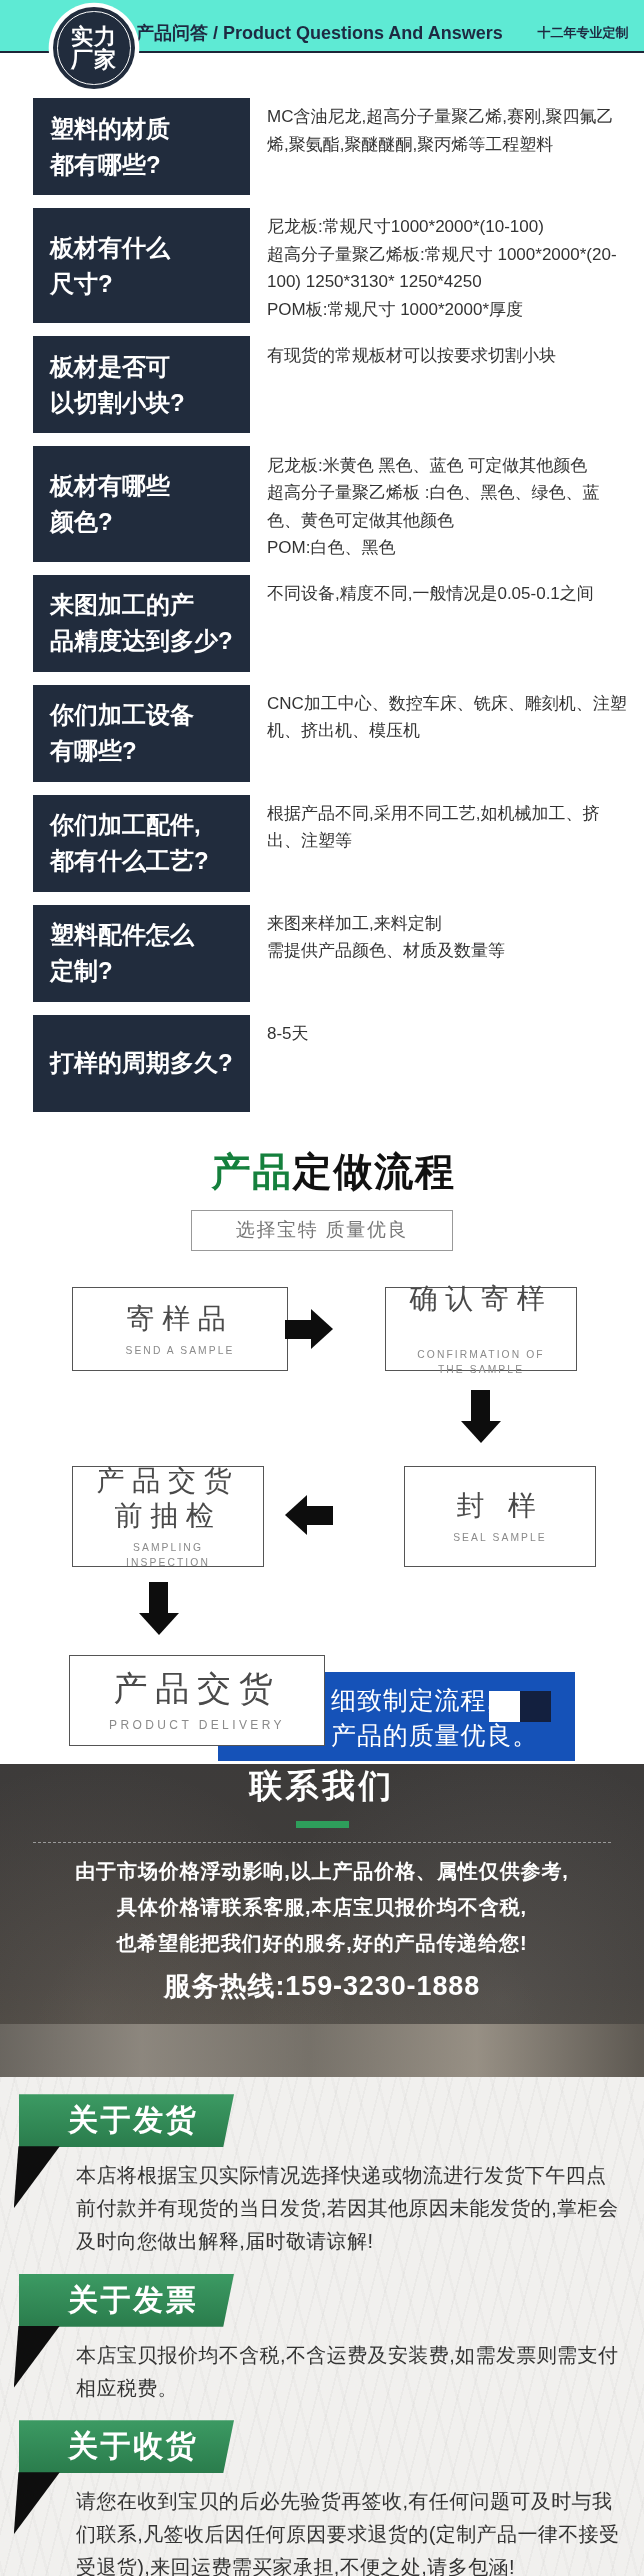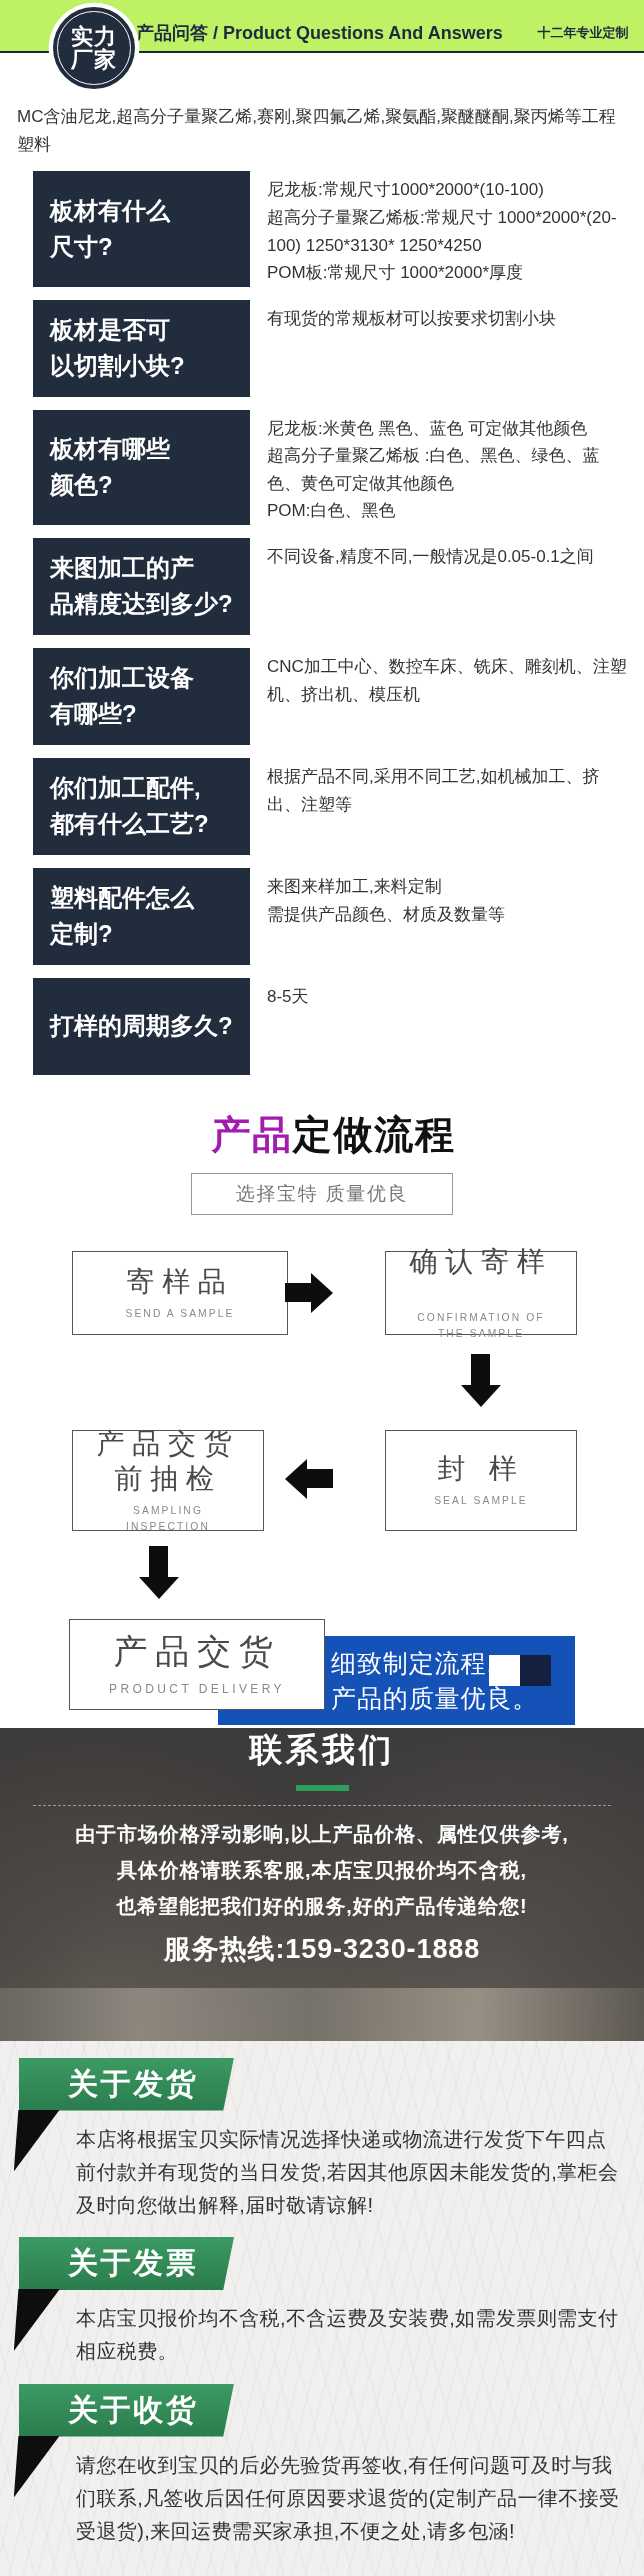--- a/index.html
+++ b/index.html
@@ -1,51 +1,51 @@
 <!DOCTYPE html>
 <html style="font-size:13.7px"><head>
 <meta charset="utf-8">
 <style>
   * { margin:0; padding:0; box-sizing:border-box; }
   body { font-family:"Liberation Sans","DejaVu Sans",sans-serif; background:#ffffff; }
   .page { position:relative; width:644px; height:2576px; margin:0 auto; overflow:hidden; background:#fff; }
 
   
-  .header { position:relative; height:53px; background:#bef264; border-bottom:2.6px solid #1c2537; }
+  .header { position:relative; height:53px; background:#5eead4; border-bottom:2.6px solid #1c2537; }
   .header-title { position:absolute; left:136px; top:20.6px; font-size:18px; font-weight:bold; color:#1e2a42; }
   .header-tag { position:absolute; right:15.5px; top:24px; font-size:13px; font-weight:bold; color:#1e2a42; }
   .badge { position:absolute; left:53px; top:6.9px; width:82px; height:82px; border-radius:50%;
            background:#212c3d; box-shadow:0 0 0 4.3px #fff; z-index:5; }
   .badge-inner { position:absolute; inset:4.3px; border:1.7px solid #fff; border-radius:50%;
                  display:flex; flex-direction:column; align-items:center; justify-content:center;
                  color:#fff; font-weight:bold; font-size:22px; line-height:1.05; letter-spacing:0.9px; }
 
   
   .qa-section { padding:45px 0 0 0; background:#fff; }
   .qa-row { display:flex; margin:0 0 13px 0; }
   .qa-q { width:217px; min-height:97px; margin-left:33px; background:#212c3d; color:#fff;
           font-weight:bold; font-size:24px; line-height:1.5; white-space:pre-line;
           display:flex; align-items:center; padding:10.3px 8.6px 10.3px 17px; }
   .qa-a { flex:1; padding:5.2px 15.5px 0 17px; color:#333; font-size:17px; line-height:1.62;
           white-space:pre-line; }
 
   
   .flow-section { padding-top:20.6px; background:#fff; }
   .flow-title { text-align:center; font-size:39px; font-weight:bold; color:#111; letter-spacing:1.7px; }
-  .flow-title .accent { color:#a21caf;margin-left:23px; }
+  .flow-title .accent { color:#15803d;margin-left:23px; }
   .flow-subtitle { width:262px; margin:10.3px auto 0 auto; border:0.9px solid #999; text-align:center;
                    font-size:19px; color:#777; letter-spacing:1.7px; padding:6.9px 0; }
   .flow-diagram { position:relative; height:477px; margin-top:36px; }
   .flow-box { position:absolute; border:0.9px solid #555; background:#fff; display:flex;
               flex-direction:column; align-items:center; justify-content:center; text-align:center; }
   .flow-label { font-size:28px; color:#4a4a4a; letter-spacing:7.7px; white-space:pre-line; line-height:1.25; }
   .flow-caption { margin-top:6.9px; font-size:10.3px; color:#8a8a8a; letter-spacing:2.1px; max-width:150px; line-height:1.5; }
   .fb1 { left:72px;  top:0;     width:216px; height:84px; }
   .fb2 { left:385px; top:0;     width:192px; height:84px;gap:24px; }
-  .fb3 { left:385px; top:179px; width:192px; height:101px; }
+  .fb3 { left:404px; top:179px; width:192px; height:101px; }
   .fb4 { left:72px;  top:179px; width:192px; height:101px; }
   .fb5 { left:69px;  top:368px; width:256px; height:91px; z-index:2; }
   .fb5 .flow-label { font-size:34px; }
   .fb5 .flow-caption { font-size:12px; letter-spacing:3.4px; max-width:none; }
 
   .arrow { position:absolute; }
   .arrow-right .bar { position:absolute; left:0; top:10.3px; width:26px; height:19px; background:#0d0d0d; }
   .arrow-right .head { position:absolute; left:26px; top:0; width:0; height:0;
        border-left:22px solid #0d0d0d; border-top:20px solid transparent; border-bottom:20px solid transparent; }
   .arrow-left .bar { position:absolute; right:0; top:10.3px; width:26px; height:19px; background:#0d0d0d; }
@@ -111,20 +111,22 @@
         <div>实力</div>
         <div>厂家</div>
       </div>
     </div>
     <div class="header-title">产品问答 / Product Questions And Answers</div>
     <div class="header-tag">十二年专业定制</div>
   </div>
 
   <div class="qa-section">
     <div class="qa-row">
+      <div class="qa-q">塑料的材质
+都有哪些?</div>
       <div class="qa-a">MC含油尼龙,超高分子量聚乙烯,赛刚,聚四氟乙烯,聚氨酯,聚醚醚酮,聚丙烯等工程塑料</div>
     </div>
     <div class="qa-row">
       <div class="qa-q">板材有什么
 尺寸?</div>
       <div class="qa-a">尼龙板:常规尺寸1000*2000*(10-100)
 超高分子量聚乙烯板:常规尺寸 1000*2000*(20-100)  1250*3130*  1250*4250
 POM板:常规尺寸 1000*2000*厚度</div>
     </div>
     <div class="qa-row">

